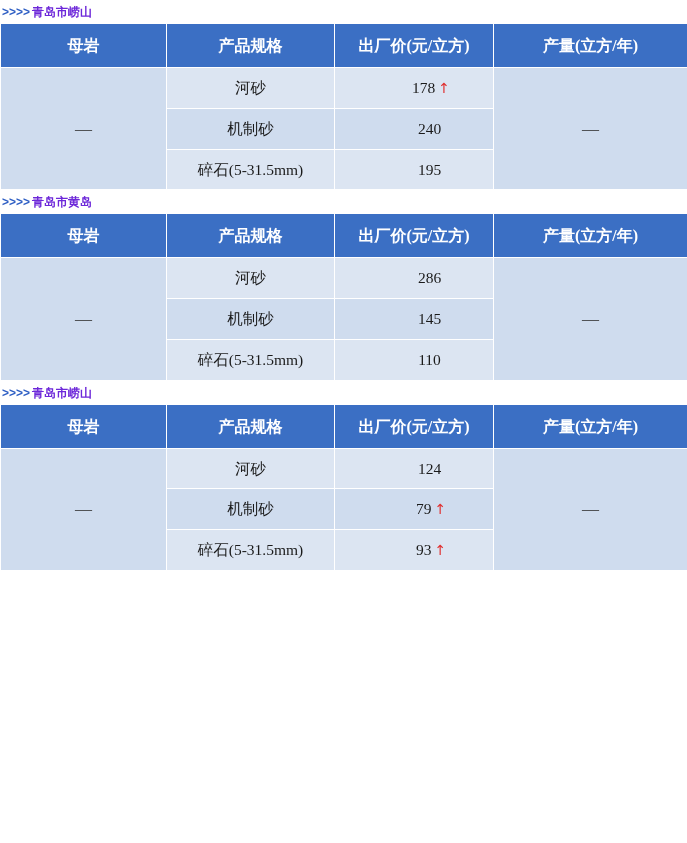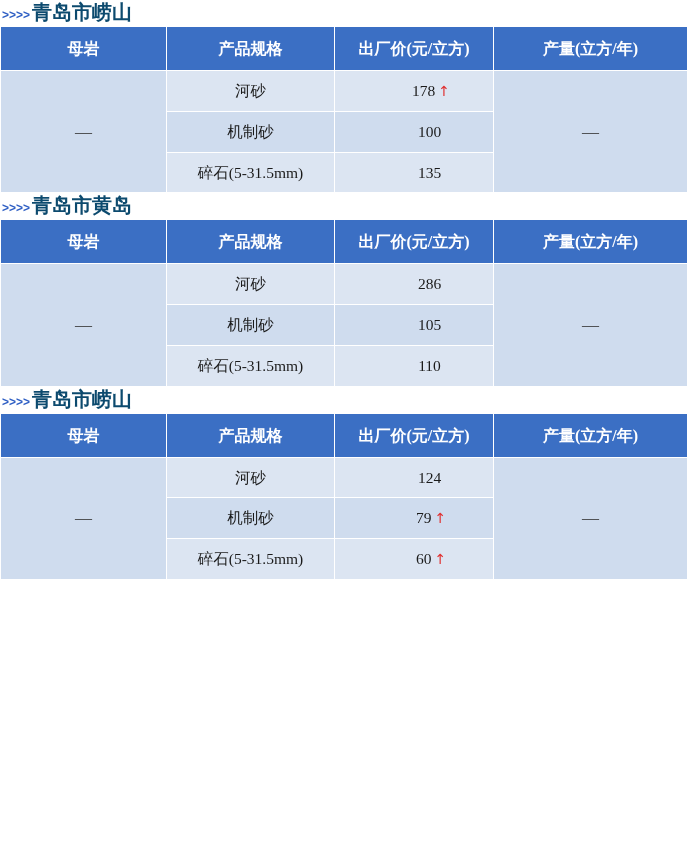--- a/index.html
+++ b/index.html
@@ -30,22 +30,22 @@
   .chev {
     color: #2f5fc4;
     font-family: "Liberation Sans", sans-serif;
     font-size: 12px;
     font-weight: bold;
     letter-spacing: 0px;
     margin-right: 2px;
     white-space: pre;
   }
   .section-title {
-    color: #0c4a6e;
-    font-size: 20px;
+    color: #6d28d9;
+    font-size: 12px;
     font-weight: bold;
     font-family: "Liberation Sans", sans-serif;
   }
   table.price-table {
     border-collapse: collapse;
     width: 687px;
     table-layout: fixed;
   }
   table.price-table col.c1 { width: 166px; }
   table.price-table col.c2 { width: 168px; }
@@ -121,25 +121,25 @@
       </thead>
       <tbody>
         <tr>
           <td class="dcell merged" rowspan="3">—</td>
           <td class="dcell">河砂</td>
           <td class="dcell"><span class="val">178</span><span class="arrow-up">↑</span></td>
           <td class="dcell merged" rowspan="3">—</td>
         </tr>
         <tr>
           <td class="dcell alt">机制砂</td>
-          <td class="dcell alt"><span class="val">100</span><span class="arrow-up"></span></td>
+          <td class="dcell alt"><span class="val">240</span><span class="arrow-up"></span></td>
         </tr>
         <tr>
           <td class="dcell">碎石(5-31.5mm)</td>
-          <td class="dcell"><span class="val">135</span><span class="arrow-up"></span></td>
+          <td class="dcell"><span class="val">195</span><span class="arrow-up"></span></td>
         </tr>
       </tbody>
     </table>
   </div>
 
   <div class="section">
     <div class="section-heading">
       <span class="chev">&gt;&gt;&gt;&gt;</span>
       <span class="section-title">青岛市黄岛</span>
     </div>
@@ -160,21 +160,21 @@
       </thead>
       <tbody>
         <tr>
           <td class="dcell merged" rowspan="3">—</td>
           <td class="dcell">河砂</td>
           <td class="dcell"><span class="val">286</span><span class="arrow-up"></span></td>
           <td class="dcell merged" rowspan="3">—</td>
         </tr>
         <tr>
           <td class="dcell alt">机制砂</td>
-          <td class="dcell alt"><span class="val">105</span><span class="arrow-up"></span></td>
+          <td class="dcell alt"><span class="val">145</span><span class="arrow-up"></span></td>
         </tr>
         <tr>
           <td class="dcell">碎石(5-31.5mm)</td>
           <td class="dcell"><span class="val">110</span><span class="arrow-up"></span></td>
         </tr>
       </tbody>
     </table>
   </div>
 
   <div class="section">
@@ -203,19 +203,19 @@
           <td class="dcell">河砂</td>
           <td class="dcell"><span class="val">124</span><span class="arrow-up"></span></td>
           <td class="dcell merged" rowspan="3">—</td>
         </tr>
         <tr>
           <td class="dcell alt">机制砂</td>
           <td class="dcell alt"><span class="val">79</span><span class="arrow-up">↑</span></td>
         </tr>
         <tr>
           <td class="dcell">碎石(5-31.5mm)</td>
-          <td class="dcell"><span class="val">60</span><span class="arrow-up">↑</span></td>
+          <td class="dcell"><span class="val">93</span><span class="arrow-up">↑</span></td>
         </tr>
       </tbody>
     </table>
   </div>
 
 </div>
 
 </body></html>

